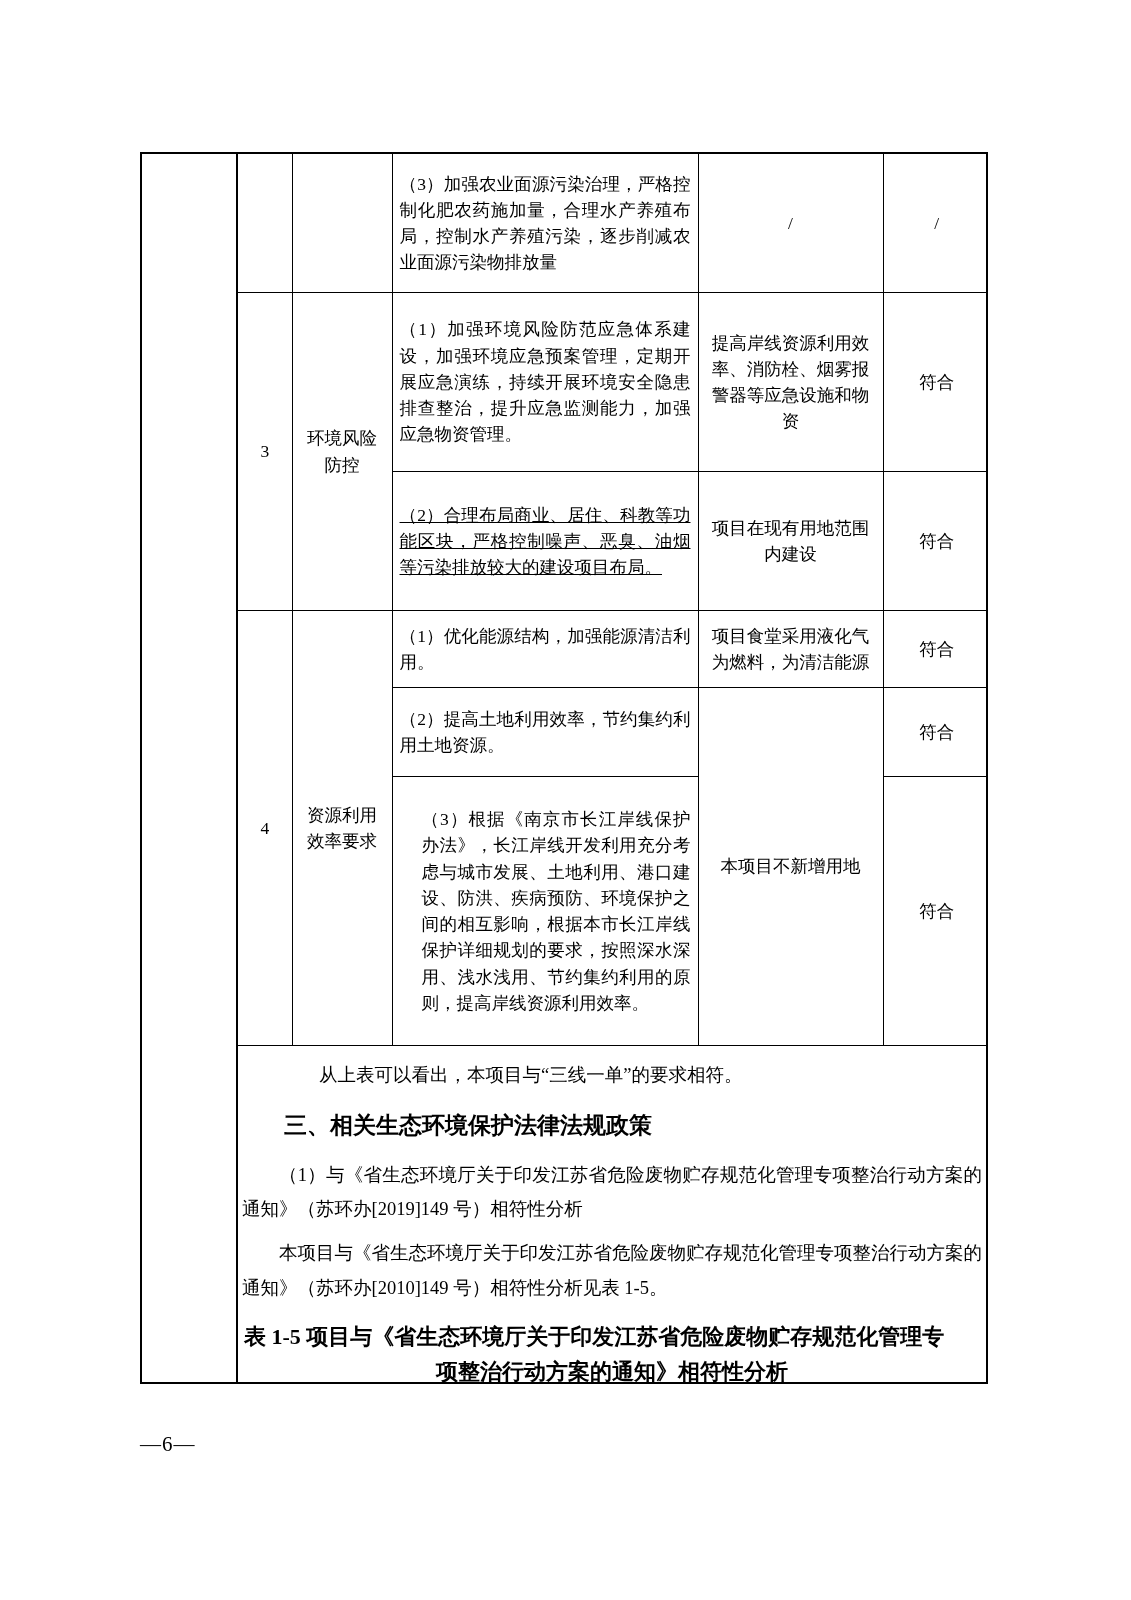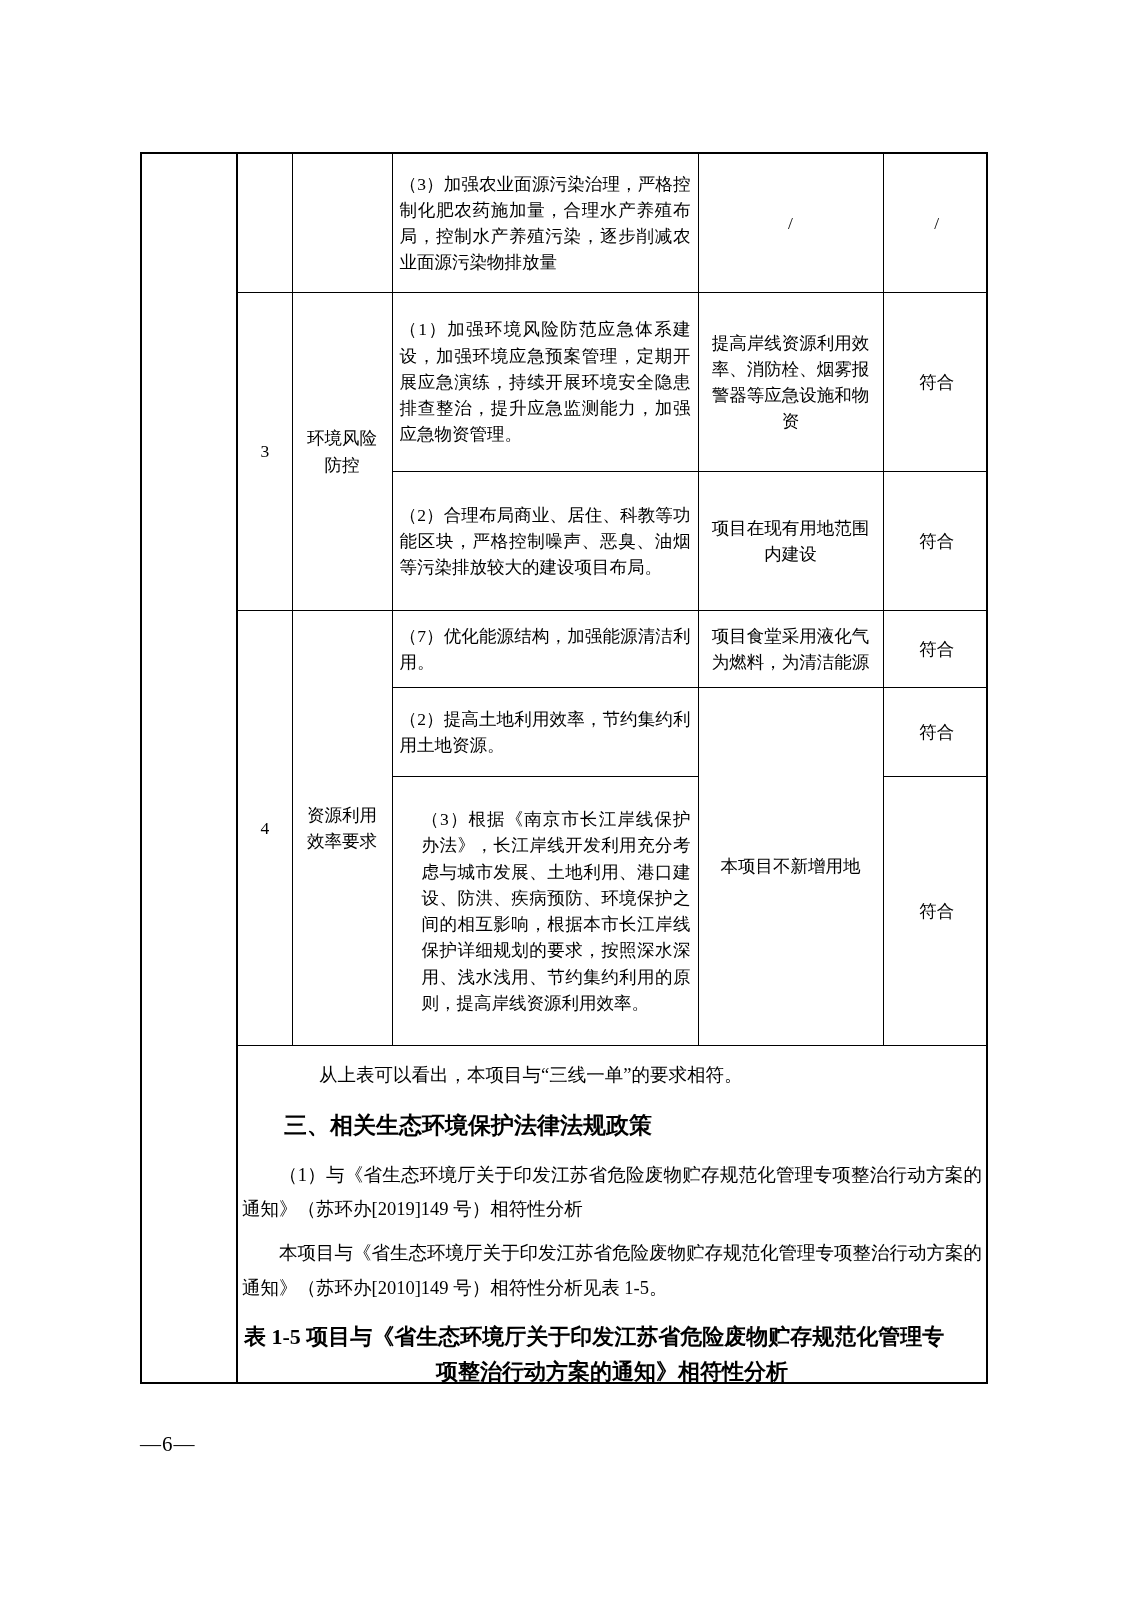--- a/index.html
+++ b/index.html
@@ -172,29 +172,29 @@
 
             <tr>
               <td class="c-center" rowspan="2" style="border-left:none;">3</td>
               <td class="c-center" rowspan="2">环境风险防控</td>
               <td class="c-just" style="height:168px;">（1）加强环境风险防范应急体系建设，加强环境应急预案管理，定期开展应急演练，持续开展环境安全隐患排查整治，提升应急监测能力，加强应急物资管理。</td>
               <td class="c-center">提高岸线资源利用效率、消防栓、烟雾报警器等应急设施和物资</td>
               <td class="c-center" style="border-right:none;">符合</td>
             </tr>
 
             <tr>
-              <td class="c-just" style="height:128px;">（2）合理布局商业、居住、科教等功能区块，严格控制噪声、恶臭、油烟等污染排放较大的建设项目布局。</td>
+              <td class="c-just" style="height:128px;text-decoration:underline;">（2）合理布局商业、居住、科教等功能区块，严格控制噪声、恶臭、油烟等污染排放较大的建设项目布局。</td>
               <td class="c-center">项目在现有用地范围内建设</td>
               <td class="c-center" style="border-right:none;">符合</td>
             </tr>
 
             <tr>
               <td class="c-center" rowspan="3" style="border-left:none;">4</td>
               <td class="c-center" rowspan="3">资源利用效率要求</td>
-              <td class="c-just" style="height:66px;">（7）优化能源结构，加强能源清洁利用。</td>
+              <td class="c-just" style="height:66px;">（1）优化能源结构，加强能源清洁利用。</td>
               <td class="c-center">项目食堂采用液化气为燃料，为清洁能源</td>
               <td class="c-center" style="border-right:none;">符合</td>
             </tr>
 
             <tr>
               <td class="c-just" style="height:78px;">（2）提高土地利用效率，节约集约利用土地资源。</td>
               <td class="c-center" rowspan="2">本项目不新增用地</td>
               <td class="c-center" style="border-right:none;">符合</td>
             </tr>
 

